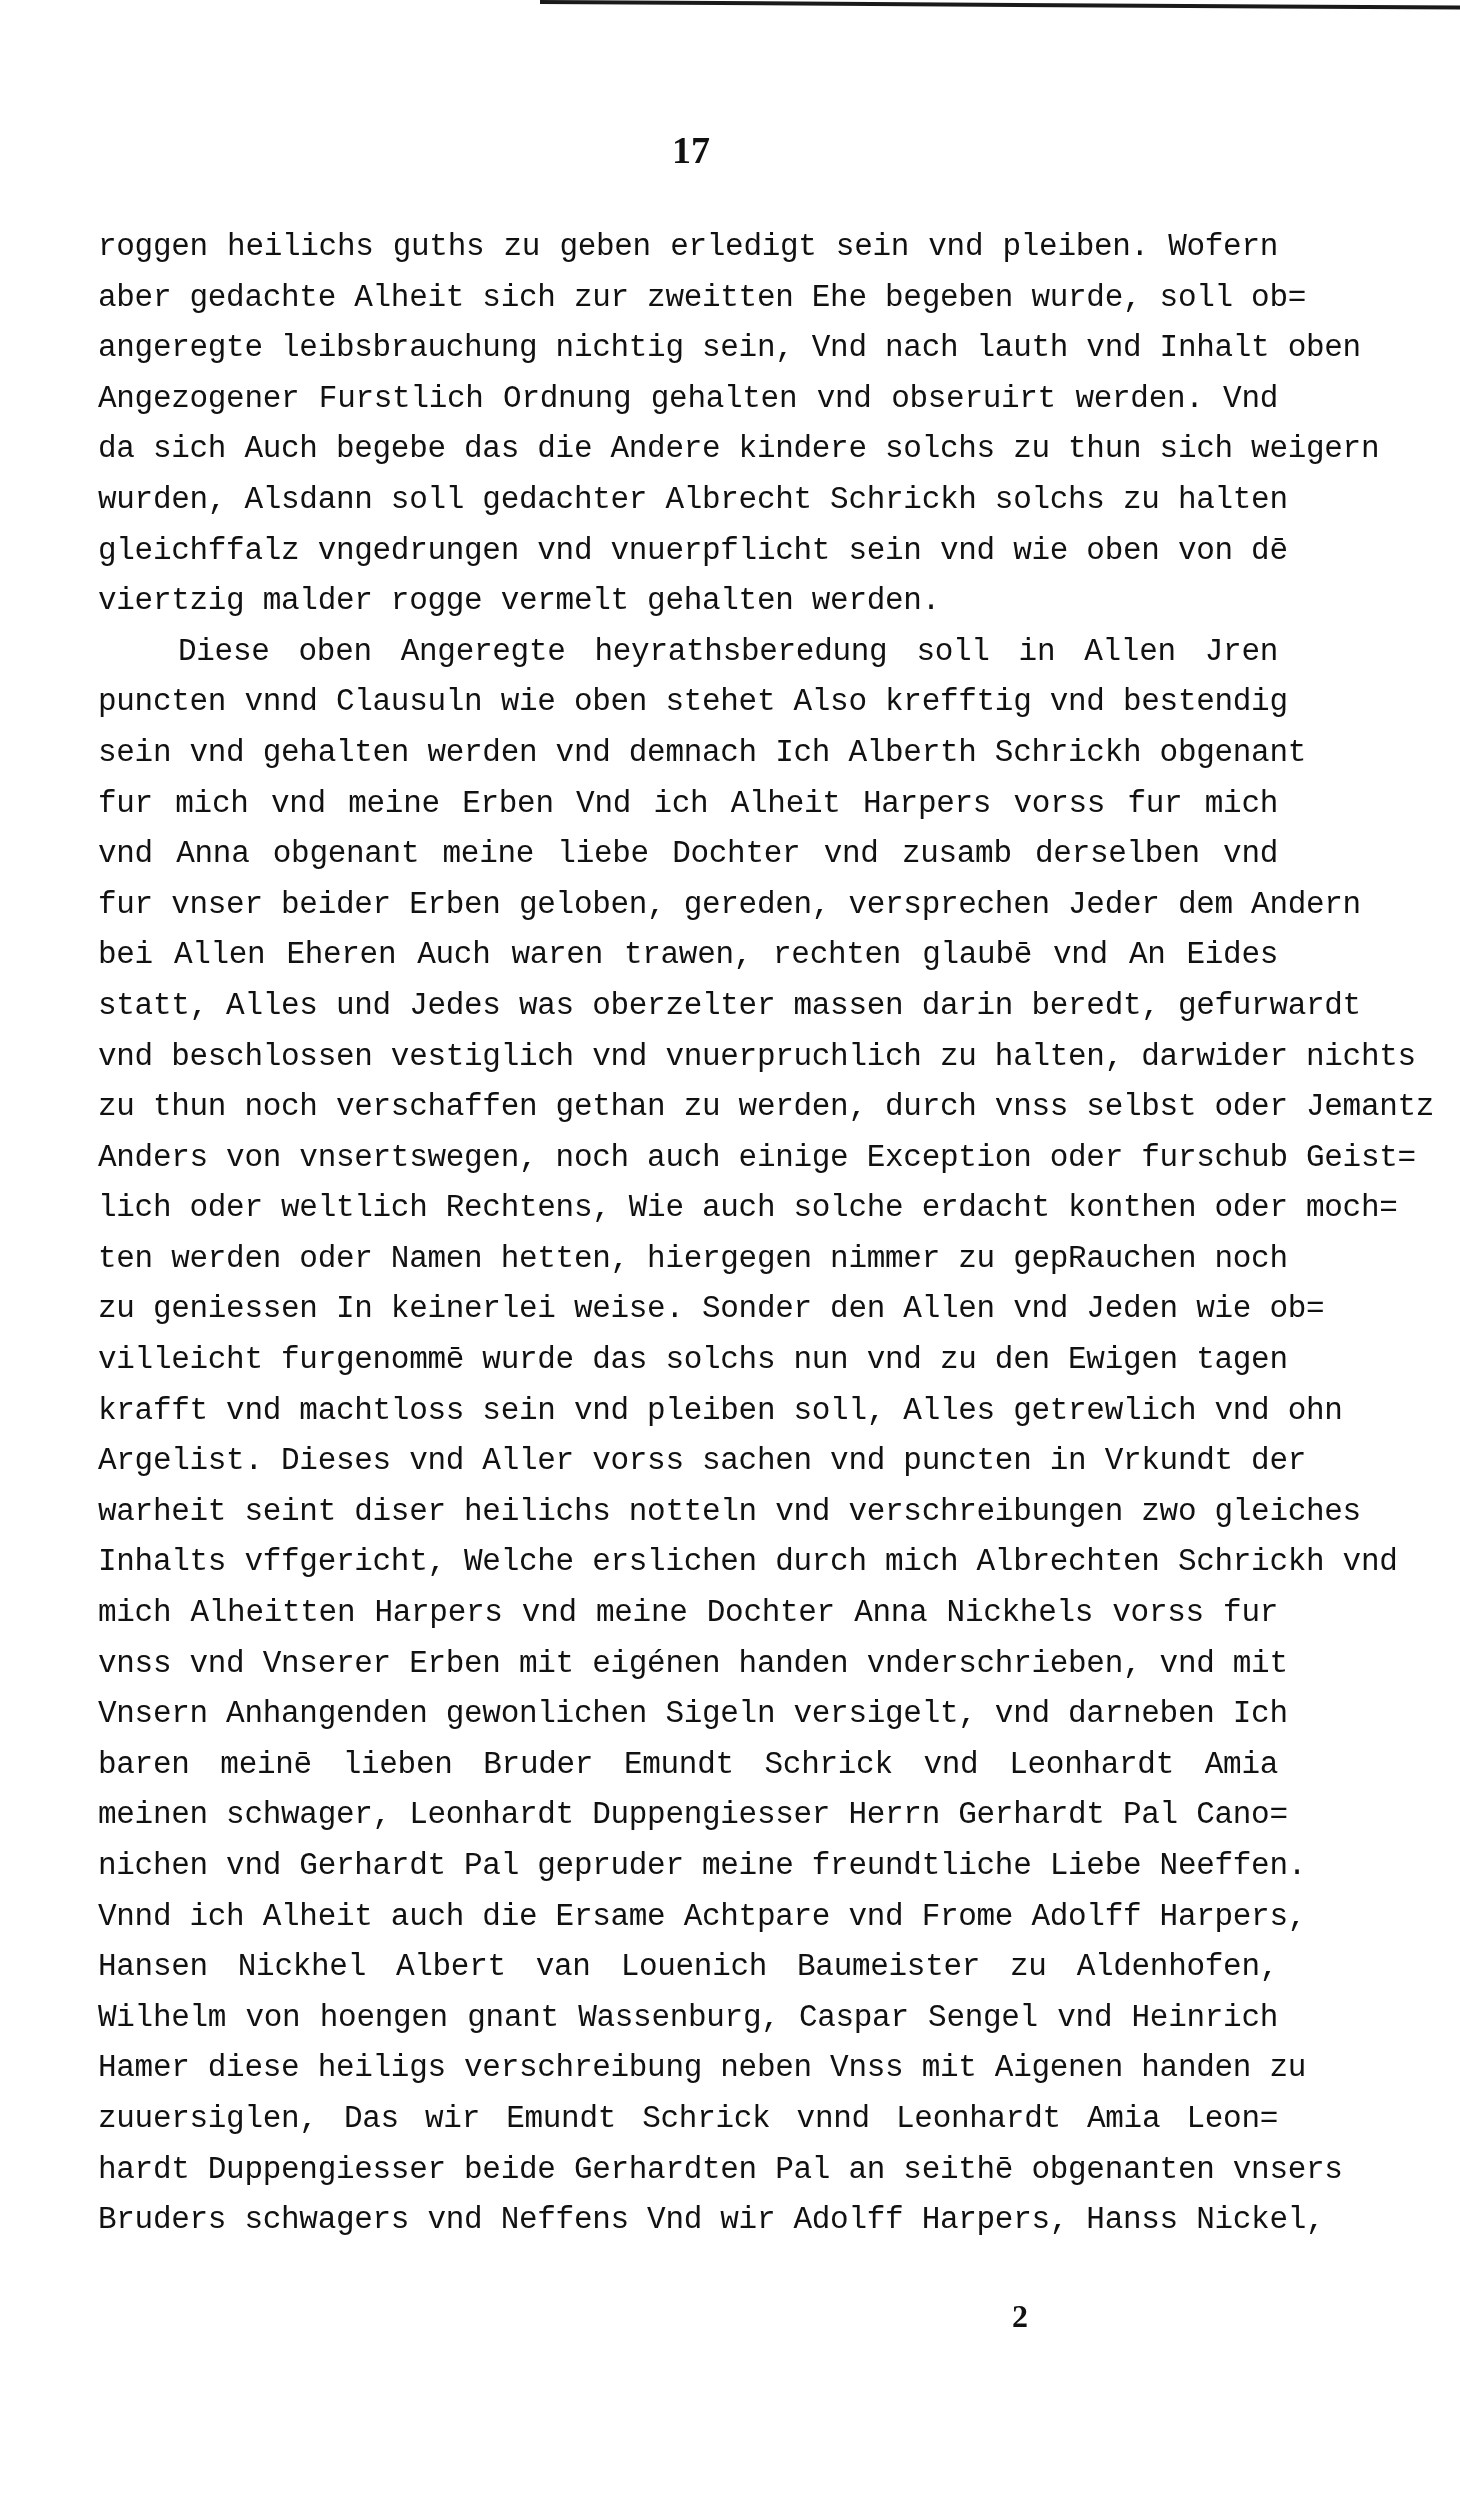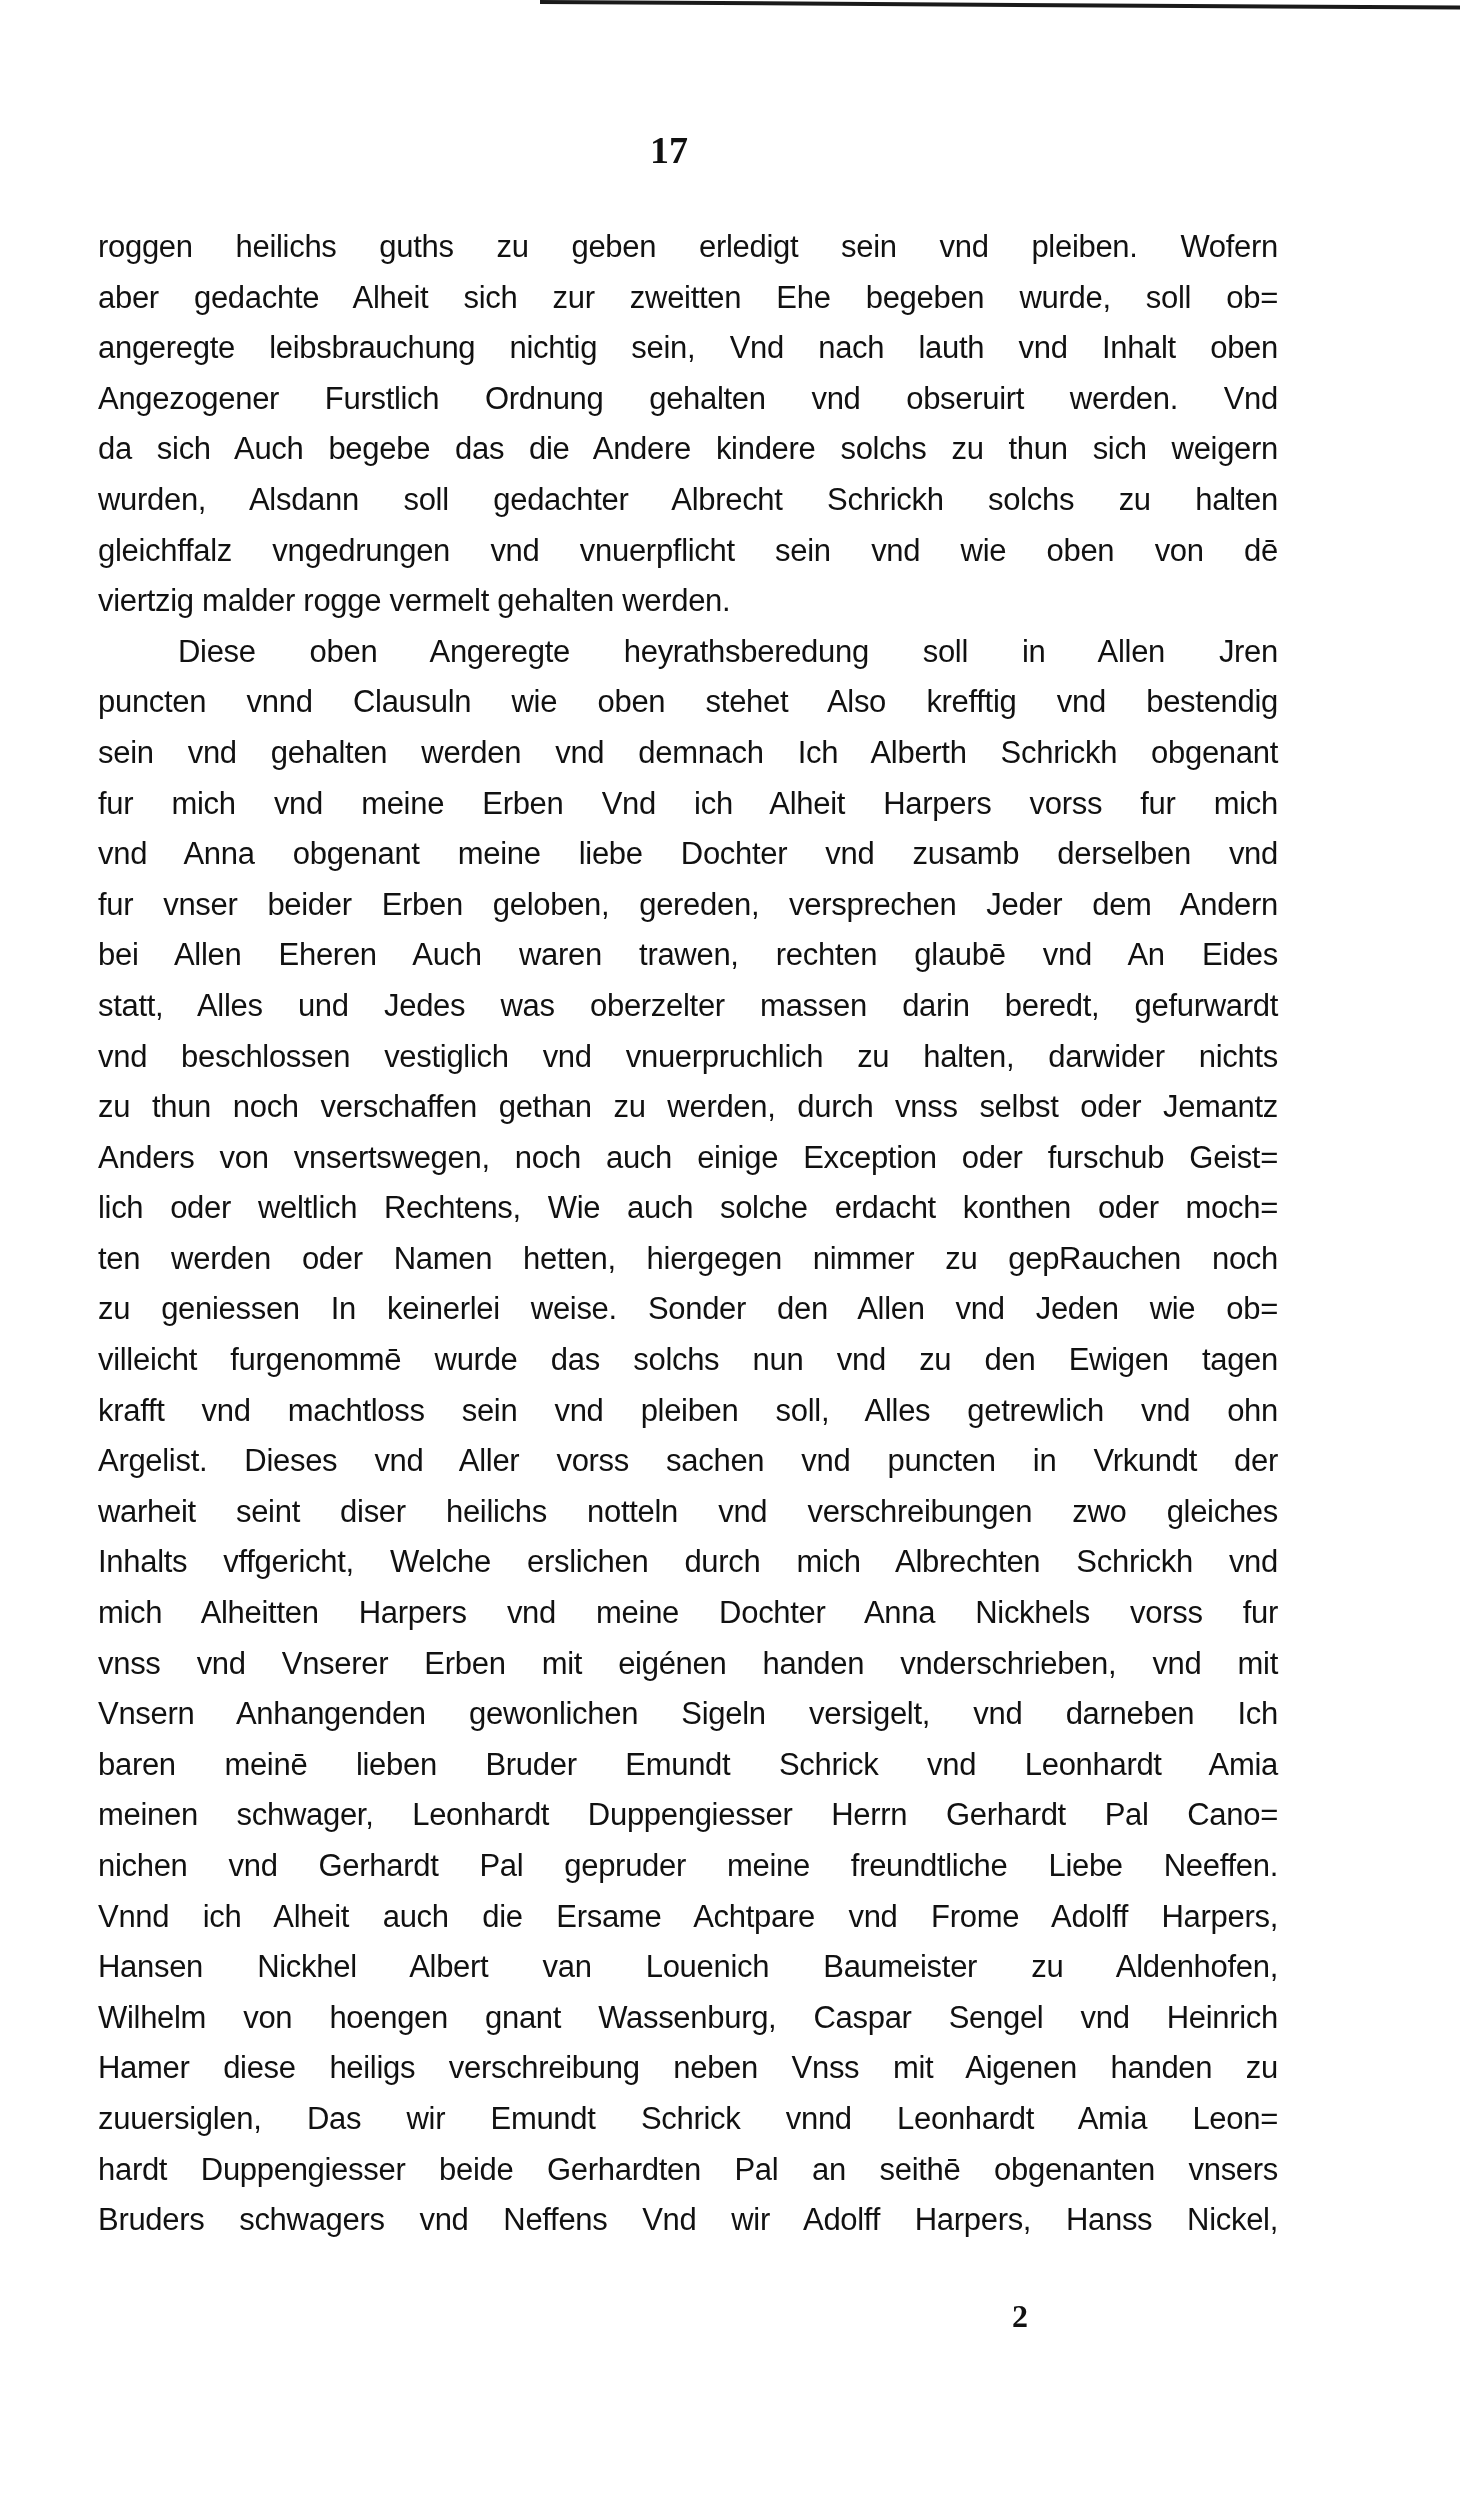--- a/index.html
+++ b/index.html
@@ -1,25 +1,25 @@
 <!DOCTYPE html>
 <html><head>
 <meta charset="utf-8">
 <style>
   html, body { margin: 0; padding: 0; background: #ffffff; }
   body { width: 1460px; height: 2493px; position: relative; overflow: hidden;
          font-family: "DejaVu Serif", serif; color: #111111; }
   .top-rule { position: absolute; left: 540px; top: 0; width: 920px; height: 4px;
               background: #1a1a1a; transform: skewY(0.35deg); transform-origin: left top; }
-  .page-number { position: absolute; left: 650px; top: 128px; width: 60px; text-align: left;
+  .page-number { position: absolute; left: 650px; top: 128px; width: 60px; text-align: right;
                  font-family: "Liberation Serif", serif; font-weight: bold; font-size: 38px; }
   .body-text { position: absolute; left: 98px; top: 222px; width: 1180px; }
   .line { display: block; height: 50.6px; line-height: 50.6px; font-size: 31px;
           white-space: nowrap; text-align: justify; text-align-last: justify;
-          font-family: Liberation Sans, sans-serif; font-stretch: condensed; letter-spacing: -0.3px; }
+          font-family: Liberation Mono, monospace; font-stretch: condensed; letter-spacing: -0.3px; }
   .line.last { text-align-last: left; }
   .line.indent { padding-left: 80px; }
   .signature-mark { position: absolute; left: 1000px; top: 2298px; width: 40px; text-align: center;
                     font-family: "Liberation Serif", serif; font-weight: bold; font-size: 32px; }
 </style>
 </head>
 <body>
 
 <div class="top-rule"></div>
 

